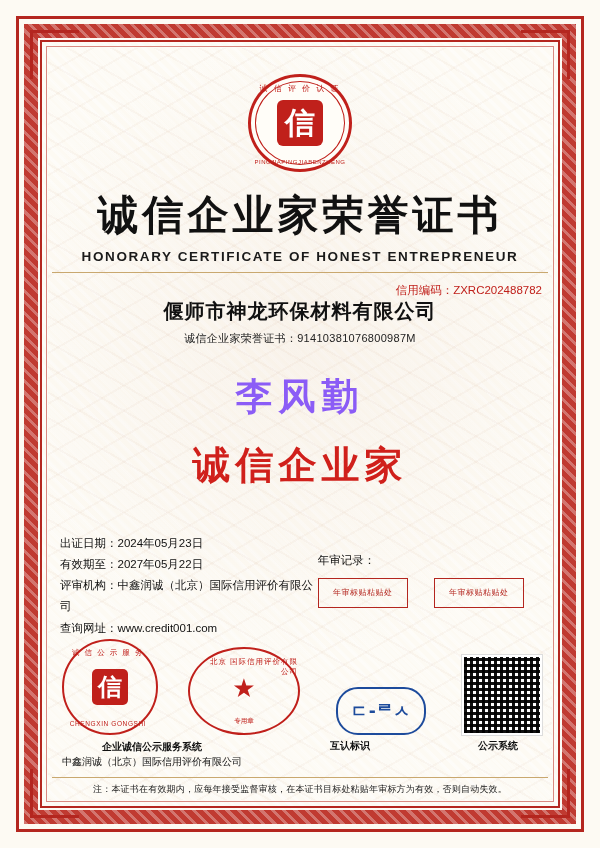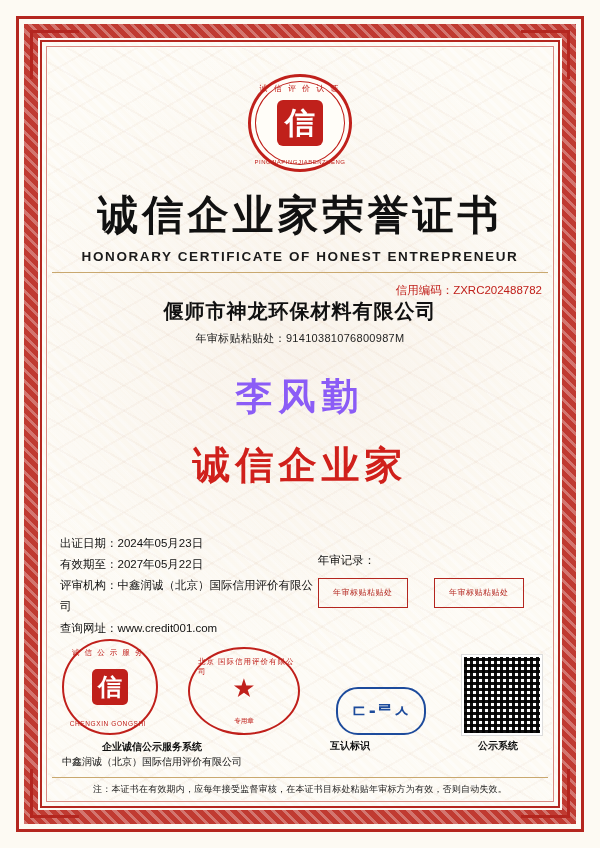--- a/index.html
+++ b/index.html
@@ -306,22 +306,22 @@
   }
   .oval-seal .star {
     position: absolute;
     left: 50%; top: 46%;
     transform: translate(-50%,-50%);
     color: #c0201b;
     font-size: 26px;
     line-height: 1;
   }
   .oval-seal .t {
-    position: absolute; left: 8px; right: 0; top: 8px;
-    text-align: left; color: #c0201b; font-size: 7.5px; letter-spacing: 1px;
+    position: absolute; left: 16px; right: 0; top: 8px;
+    text-align: right; color: #c0201b; font-size: 7.5px; letter-spacing: 1px;
   }
   .oval-seal .b {
     position: absolute; left: 0; right: 0; bottom: 7px;
     text-align: center; color: #c0201b; font-size: 6.5px;
   }
 
   .badge-logo {
     width: 86px;
     height: 44px;
     border: 2px solid #1d4b9c;
@@ -399,21 +399,21 @@
       <div class="seal-bottom-text">PINGJIAPINGJIABENZHENG</div>
     </div>
 
     <div class="title-cn">诚信企业家荣誉证书</div>
     <div class="title-en">HONORARY CERTIFICATE OF HONEST ENTREPRENEUR</div>
     <div class="title-rule"></div>
 
     <div class="credit-no">信用编码：ZXRC202488782</div>
 
     <div class="company">偃师市神龙环保材料有限公司</div>
-    <div class="uscc">年审标贴粘贴处：91410381076800987M</div>
+    <div class="uscc">诚信企业家荣誉证书：91410381076800987M</div>
 
     <div class="person">李风勤</div>
     <div class="award">诚信企业家</div>
 
     <div class="details">
       <div class="details-left">
         <div class="row">
           <span>出证日期：</span><span>2024年05月23日</span>
         </div>
         <div class="row">

